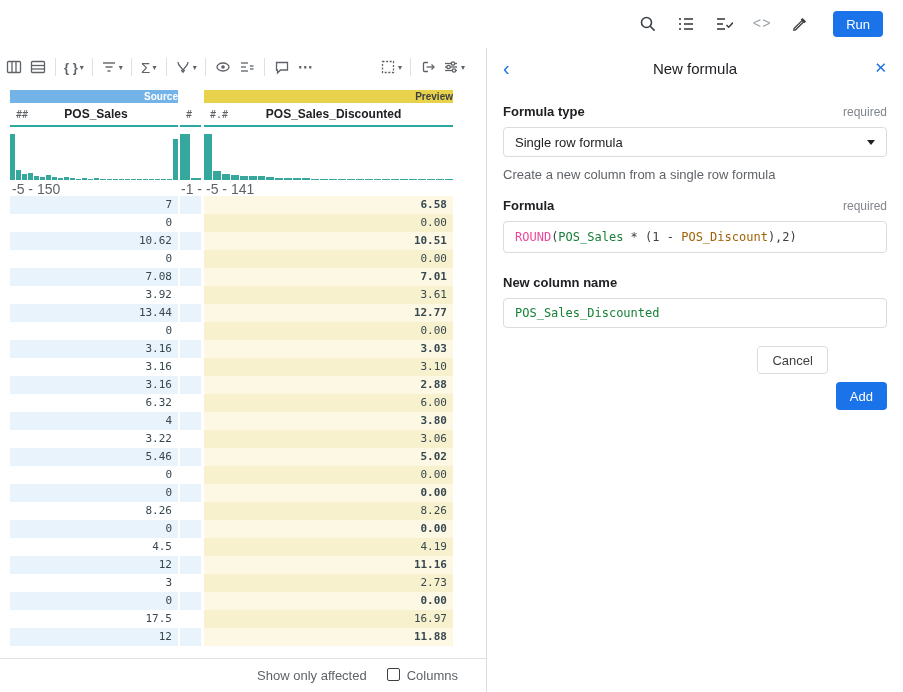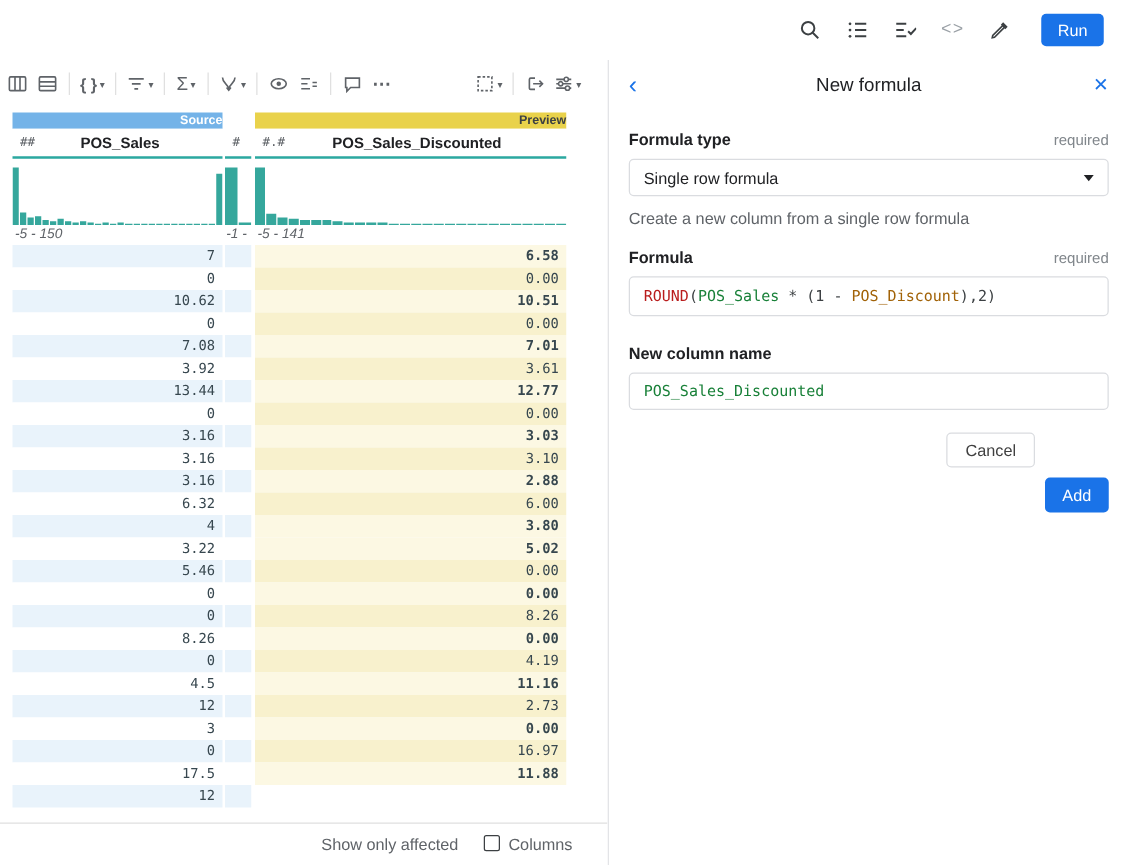--- a/index.html
+++ b/index.html
@@ -50,22 +50,22 @@
   .colname { flex: 1; text-align: center; font-size: 12px; font-weight: bold; color: #202124;
              margin-right: 14px; white-space: nowrap; overflow: hidden; }
 
   .hist { position: absolute; top: 81px; height: 51px; display: flex; align-items: flex-end;
           gap: 1px; overflow: hidden; cursor: pointer; }
   .source-hist  { left: 10px;  width: 168px; }
   .sliver-hist  { left: 180px; width: 21px; }
   .preview-hist { left: 204px; width: 249px; }
   .hist-bar { flex: 1; background: #35a79c; min-height: 1px; }
 
-  .range { position: absolute; top: 133px; height: 13px; font-size: 11px; color: #5f6368;
-           white-space: nowrap; font-style: italic; }
+  .range { position: absolute; top: 133px; height: 13px; font-size: 14px; color: #5f6368;
+           white-space: nowrap; }
   .source-range  { left: 12px; }
   .sliver-range  { left: 181px; }
   .preview-range { left: 206px; }
 
   .rows { position: absolute; top: 148px; }
   .source-rows  { left: 10px;  width: 168px; }
   .sliver-rows  { left: 180px; width: 21px; }
   .preview-rows { left: 204px; width: 249px; }
   .grid-row { height: 18px; line-height: 18px; font-family: "DejaVu Sans Mono", monospace;
               font-size: 11px; text-align: right; padding-right: 6px; color: #37474f;
@@ -409,20 +409,21 @@
           <div class="grid-row prev even">0.00</div>
           <div class="grid-row prev odd">7.01</div>
           <div class="grid-row prev even">3.61</div>
           <div class="grid-row prev odd">12.77</div>
           <div class="grid-row prev even">0.00</div>
           <div class="grid-row prev odd">3.03</div>
           <div class="grid-row prev even">3.10</div>
           <div class="grid-row prev odd">2.88</div>
           <div class="grid-row prev even">6.00</div>
           <div class="grid-row prev odd">3.80</div>
+          <div class="grid-row prev even">3.06</div>
           <div class="grid-row prev odd">5.02</div>
           <div class="grid-row prev even">0.00</div>
           <div class="grid-row prev odd">0.00</div>
           <div class="grid-row prev even">8.26</div>
           <div class="grid-row prev odd">0.00</div>
           <div class="grid-row prev even">4.19</div>
           <div class="grid-row prev odd">11.16</div>
           <div class="grid-row prev even">2.73</div>
           <div class="grid-row prev odd">0.00</div>
           <div class="grid-row prev even">16.97</div>
@@ -453,21 +454,21 @@
         <div class="select">
           <span>Single row formula</span>
           <span class="select-caret"></span>
         </div>
         <div class="help">Create a new column from a single row formula</div>
 
         <div class="label-row mt-lg">
           <span class="field-label">Formula</span>
           <span class="required">required</span>
         </div>
-        <div class="formula-input" id="formula-tokens"><span style="color: #b91c1c;">ROUND</span><span style="color: rgb(60, 64, 67);">(</span><span style="color: rgb(24, 128, 56);">POS_Sales</span><span style="color: rgb(60, 64, 67);"> * (1 - </span><span style="color: #a16207;">POS_Discount</span><span style="color: rgb(60, 64, 67);">),2)</span></div>
+        <div class="formula-input" id="formula-tokens"><span style="color: #ec4899;">ROUND</span><span style="color: rgb(60, 64, 67);">(</span><span style="color: rgb(24, 128, 56);">POS_Sales</span><span style="color: rgb(60, 64, 67);"> * (1 - </span><span style="color: #a16207;">POS_Discount</span><span style="color: rgb(60, 64, 67);">),2)</span></div>
 
         <div class="label-row mt-md">
           <span class="field-label">New column name</span>
         </div>
         <div class="text-input">POS_Sales_Discounted</div>
 
         <div class="btn-row">
           <button class="btn btn-cancel">Cancel</button>
           <button class="btn btn-add">Add</button>
         </div>

